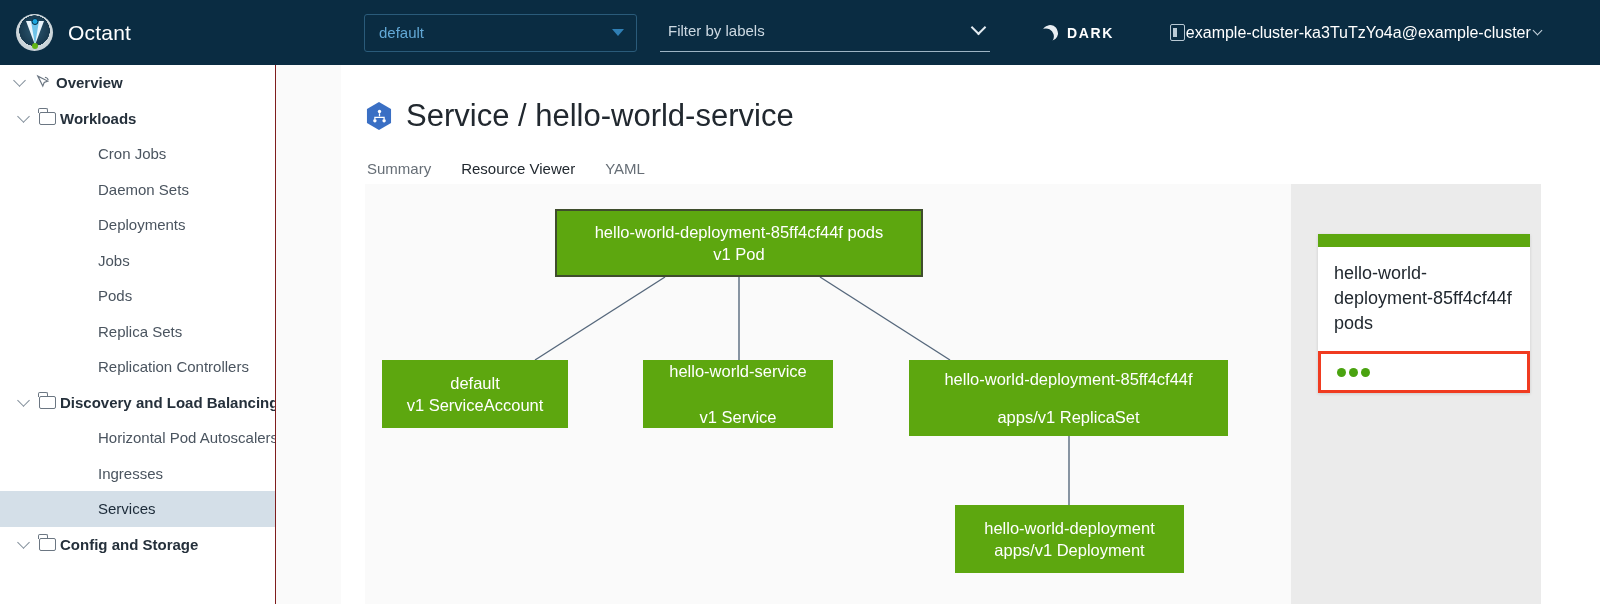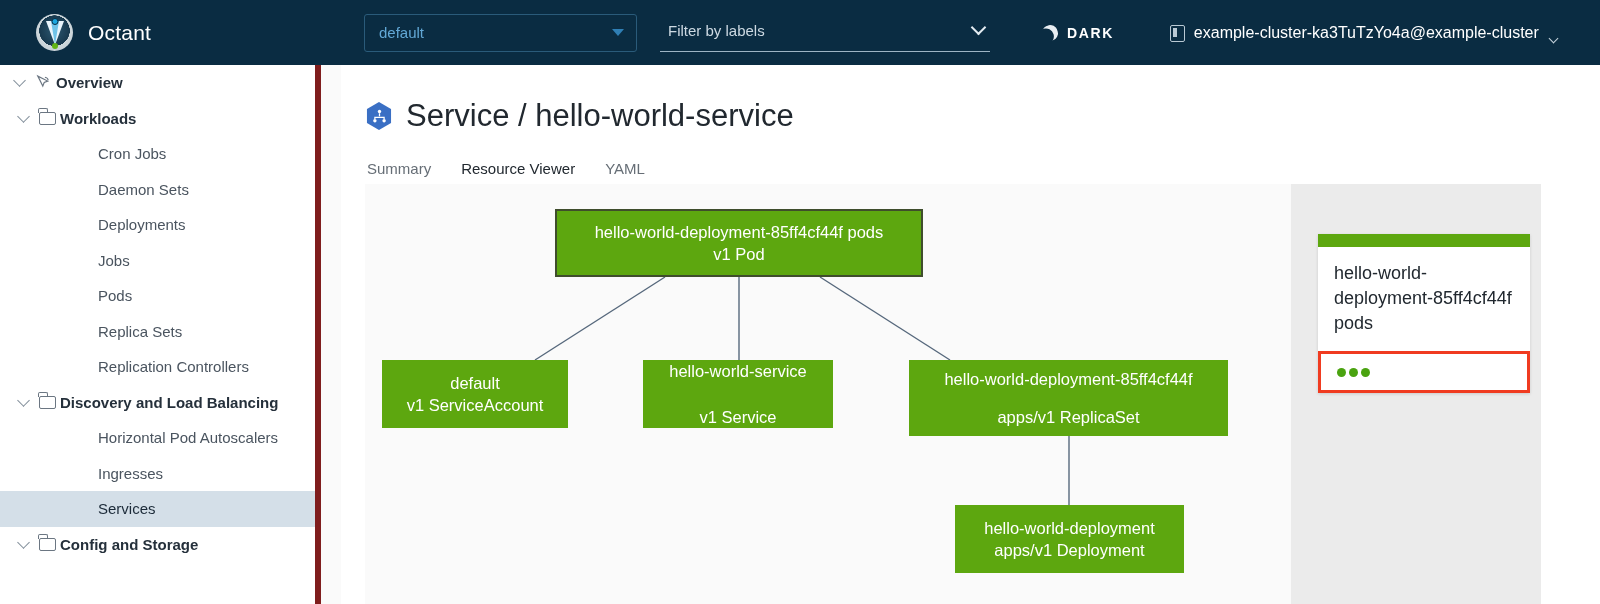--- a/index.html
+++ b/index.html
@@ -10,21 +10,21 @@
     overflow: hidden;
   }
   .app { position: relative; width: 1600px; height: 604px; }
 
   
   .header {
     position: absolute; top: 0; left: 0; width: 1600px; height: 65px;
     background: #0a2c42;
     display: flex; align-items: center;
   }
-  .brand { display: flex; align-items: center; width: 340px; padding-left: 36px; }
+  .brand { display: flex; align-items: center; width: 340px; padding-left: 16px; }
   .logo-badge {
     width: 37px; height: 37px; border-radius: 50%;
     background: radial-gradient(circle at 50% 45%, #2b5770 0%, #18394e 55%, #cfd8dc 56%, #b8c4cc 100%);
     position: relative; overflow: hidden; flex: none;
   }
   .logo-badge .fan {
     position: absolute; left: 50%; top: 7px; transform: translateX(-50%);
     width: 0; height: 0;
     border-left: 9px solid transparent; border-right: 9px solid transparent;
     border-bottom: 0 solid transparent; border-top: 24px solid #e9f4fb;
@@ -73,40 +73,40 @@
     display: flex; align-items: center; gap: 9px; margin-left: 52px; cursor: pointer;
   }
   .moon {
     width: 16px; height: 16px; border-radius: 50%;
     box-shadow: inset -5px 2px 0 0 #e8eef3; transform: rotate(-18deg);
   }
   .dark-toggle .txt {
     color: #ffffff; font-size: 14px; font-weight: bold; letter-spacing: 1.6px;
   }
   .cluster-pick {
-    display: flex; align-items: flex-end; gap: 9px; margin-left: 56px; cursor: pointer;
+    display: flex; align-items: center; gap: 1px; margin-left: 56px; cursor: pointer;
   }
   .cluster-ico {
     width: 15px; height: 17px; border: 1.5px solid #b9c9d4; border-radius: 2px;
     position: relative; flex: none;
   }
   .cluster-ico::before {
     content: ""; position: absolute; left: 2.5px; top: 2.5px;
     width: 4px; height: 9px; background: #b9c9d4;
   }
   .cluster-pick .txt { color: #ffffff; font-size: 16px; }
   .cluster-pick .mini-chev {
     width: 7px; height: 7px; border-right: 1.5px solid #c7d4dd;
     border-bottom: 1.5px solid #c7d4dd; transform: rotate(45deg); margin: -4px 0 0 2px;
   }
 
   
   .sidebar {
-    position: absolute; top: 65px; left: 0; width: 321px; height: 539px;
-    background: #ffffff; border-right: 6px solid #7f1d1d; overflow: hidden;
+    position: absolute; top: 65px; left: 0; width: 276px; height: 539px;
+    background: #ffffff; border-right: 1px solid #7f1d1d; overflow: hidden;
   }
   .nav-row {
     display: flex; align-items: center; height: 35.5px;
     font-size: 15px; color: #3b4550; cursor: pointer;
   }
   .nav-row.group { font-weight: bold; color: #25303b; }
   .nav-row.leaf { color: #4a545f; }
   .nav-row.selected { background: #d4dfe8; color: #1b2a38; }
   .nav-chev {
     width: 9px; height: 9px; border-right: 1.6px solid #808d99;

